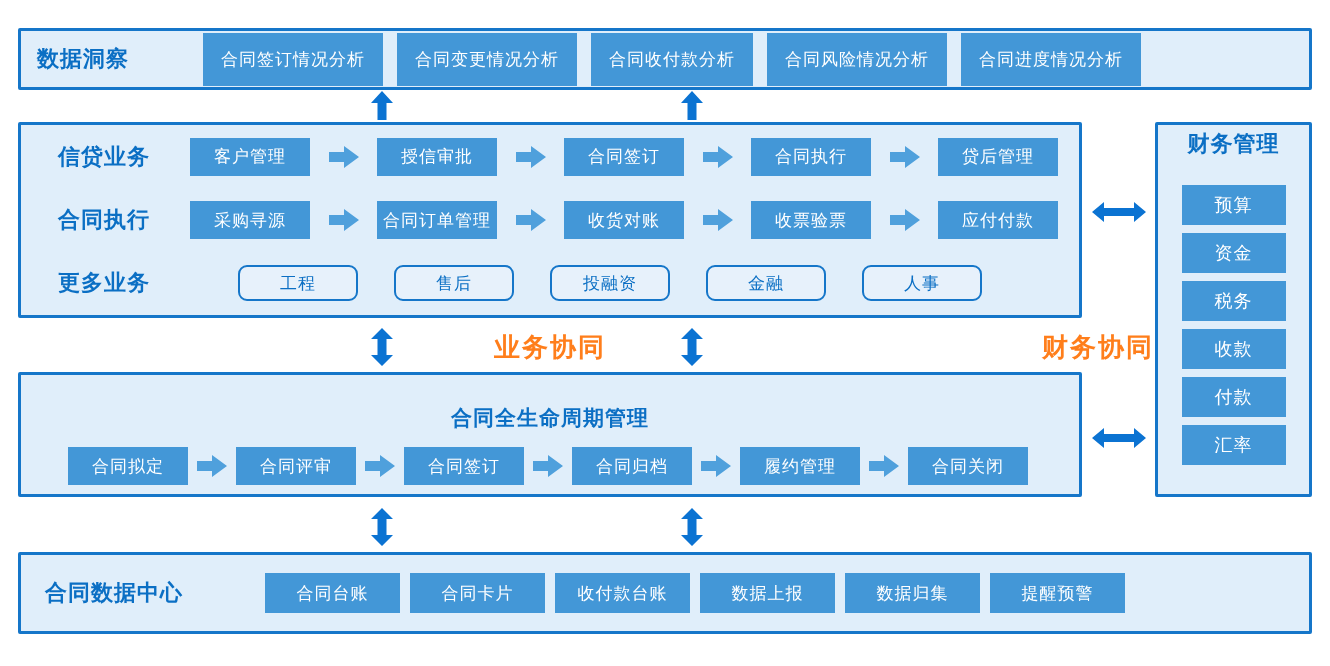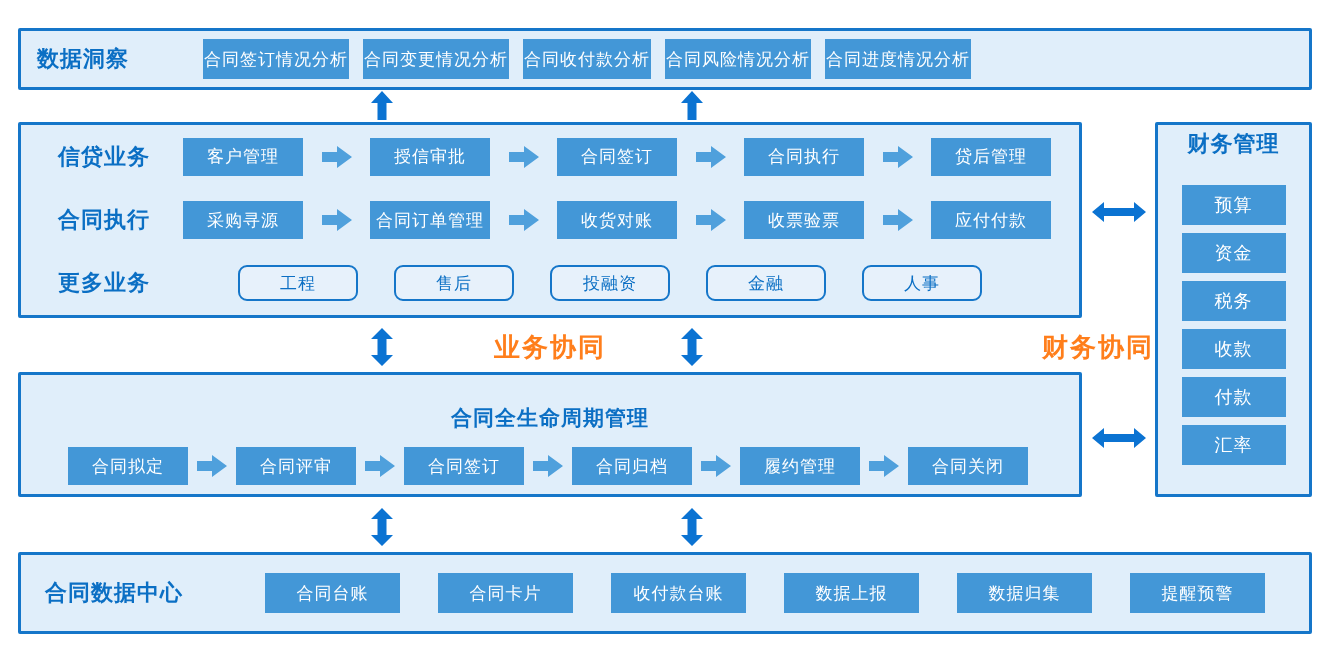--- a/index.html
+++ b/index.html
@@ -14,26 +14,26 @@
   .sec-title { color:#0b6fc4; font-weight:bold; font-size:22px; letter-spacing:1px; white-space:nowrap; }
   .btn {
     background:#4397d7; color:#ffffff; font-size:17px; letter-spacing:1px;
     display:flex; align-items:center; justify-content:center;
     box-sizing:border-box; white-space:nowrap;
   }
   
   .top-bar { left:18px; top:28px; width:1294px; height:62px; display:flex; align-items:center; }
   .top-bar .sec-title { padding-left:16px; width:182px; box-sizing:border-box; }
   .top-btns { display:flex; align-items:center; gap:14px; }
-  .top-btns .btn { height:40px; padding:0 1px; }
+  .top-btns .btn { height:53px; padding:0 18px; }
   
   .mid { left:18px; top:122px; width:1064px; height:196px; display:flex; flex-direction:column; justify-content:space-evenly; }
   .flow-row { display:flex; align-items:center; height:63px; }
   .row-label { width:150px; padding-left:37px; box-sizing:border-box; color:#0b6fc4; font-weight:bold; font-size:22px; letter-spacing:1px; white-space:nowrap; }
-  .steps { display:flex; margin-left:12px; }
+  .steps { display:flex; margin-left:19px; }
   .step { width:120px; height:38px; }
   .agap { width:67px; display:flex; align-items:center; justify-content:center; }
   .agap-s { width:48px; display:flex; align-items:center; justify-content:center; }
   .flow-arrow { fill:#4fa0dc; display:block; }
   
   .tags { display:flex; align-items:center; margin-left:67px; gap:36px; }
   .tag {
     width:120px; height:36px; box-sizing:border-box;
     border:2px solid #1576c9; border-radius:9px; background:#e7f1fb;
     color:#0b6fc4; font-size:17px; letter-spacing:1px;
@@ -44,21 +44,21 @@
   .fin .sec-title { margin-bottom:26px; }
   .fin-btns { display:flex; flex-direction:column; gap:8px; }
   .fin-btns .btn { width:104px; height:40px; font-size:18px; }
   
   .life { left:18px; top:372px; width:1064px; height:125px; }
   .life-title { text-align:center; color:#0b6fc4; font-weight:bold; font-size:21px; letter-spacing:1px; margin-top:29px; }
   .life-steps { display:flex; align-items:center; margin-left:47px; margin-top:15px; }
   
   .bottom-bar { left:18px; top:552px; width:1294px; height:82px; display:flex; align-items:center; }
   .bottom-bar .sec-title { padding-left:24px; width:244px; box-sizing:border-box; }
-  .bottom-btns { display:flex; gap:38px; }
+  .bottom-btns { display:flex; gap:10px; }
   .bottom-btns .btn { width:135px; height:40px; }
   
   .conn { position:absolute; line-height:0; }
   .conn svg { display:block; }
   .conn polygon { fill:#0b73d2; }
   
   .collab { position:absolute; color:#ff7e1b; font-weight:bold; font-size:26px; letter-spacing:2px; text-align:center; white-space:nowrap; }
 </style>
 </head>
 <body>

